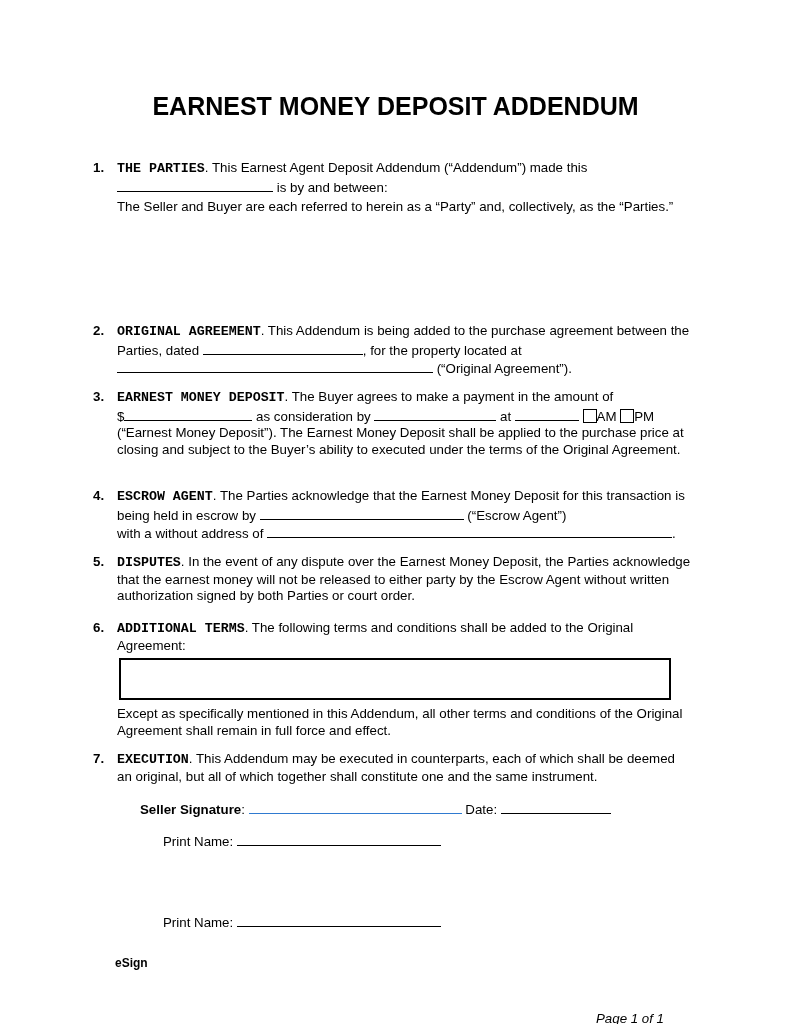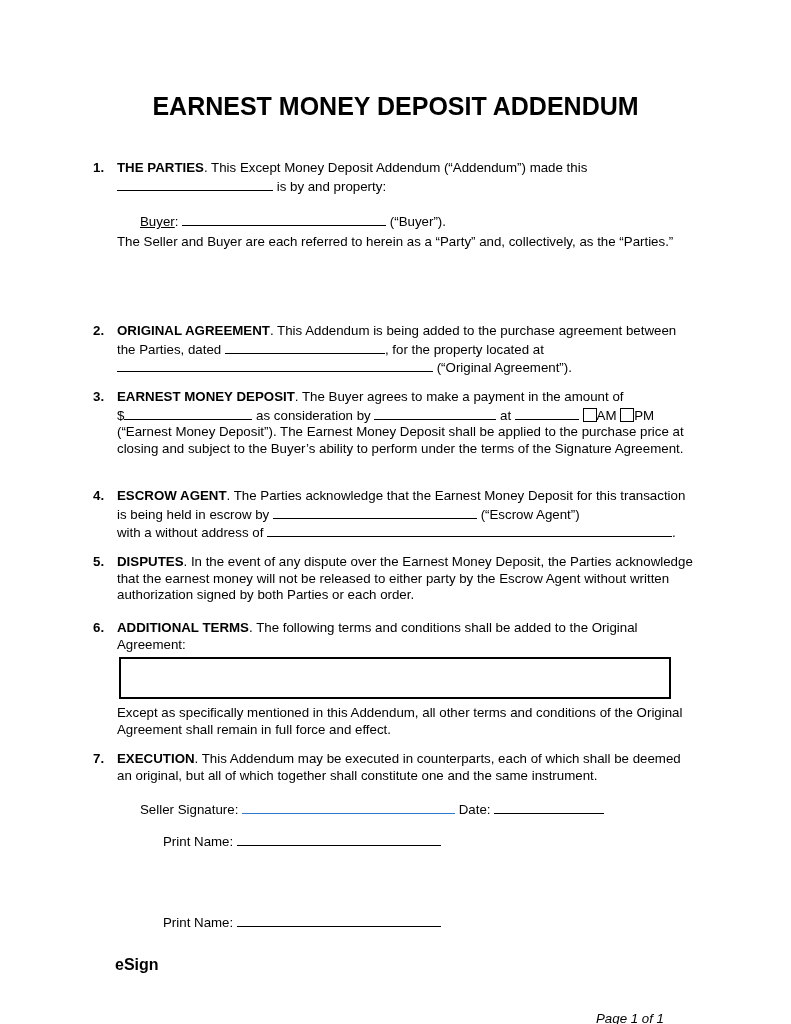--- a/index.html
+++ b/index.html
@@ -4,81 +4,78 @@
 <style>
   html, body { margin: 0; padding: 0; background: #ffffff; }
   body { width: 791px; height: 1024px; position: relative; overflow: hidden;
          font-family: "Liberation Sans", sans-serif; color: #000; font-size: 13.3px; }
   .page { position: absolute; left: 0; top: 0; width: 791px; height: 788px; }
   .title { position: absolute; top: 92px; left: 0; width: 791px; text-align: center;
            font-size: 25px; font-weight: bold; letter-spacing: 0; }
   .sec { position: absolute; left: 93px; width: 600px; line-height: 16.5px; }
   .num { position: absolute; left: 0; top: 0; font-weight: bold; }
   .body { margin-left: 24px; }
-  .hd { font-weight: bold; }
+  .hd { font-weight: bold; font-family: Liberation Mono, monospace; }
   .blank { display: inline-block; border-bottom: 1px solid #000; height: 13px; vertical-align: baseline; }
   .blank-blue { display: inline-block; border-bottom: 1.5px solid #2f7ad0; height: 13px; vertical-align: baseline; }
   .ul { text-decoration: underline; }
   .chk { display: inline-block; width: 14px; height: 14px; border: 1px solid #000; vertical-align: -2px; box-sizing: border-box; }
   .termsbox { width: 552px; height: 42px; border: 2px solid #000; margin: 4px 0 6px 2px; box-sizing: border-box; }
   .sig { position: absolute; font-size: 13.3px; }
-  .sig b { font-weight: normal; }
-  .footer-logo { position: absolute; left: 115px; top: 956px; font-size: 16px; font-weight: bold; }
+  .sig b { font-weight: bold; }
+  .footer-logo { position: absolute; left: 115px; top: 956px; font-size: 12px; font-weight: bold; }
   .footer-page { position: absolute; left: 596px; top: 1011px; font-size: 13.3px; font-style: italic; }
 </style>
 </head>
 <body>
 
 <div class="page">
 
   <div class="title">EARNEST MONEY DEPOSIT ADDENDUM</div>
 
   <div class="sec" style="top:160px;">
     <span class="num">1.</span>
     <div class="body">
-      <span class="hd">THE PARTIES</span><span>. This Except Money Deposit Addendum (“Addendum”) made this</span><br>
-      <span class="blank" style="width:156px;"></span><span> is by and property:</span>
-    </div>
-    <div style="margin-left:47px; margin-top:17px;">
-      <span class="ul">Buyer</span>: <span class="blank" style="width:204px;"></span><span> (“Buyer”).</span>
+      <span class="hd">THE PARTIES</span><span>. This Earnest Agent Deposit Addendum (“Addendum”) made this</span><br>
+      <span class="blank" style="width:156px;"></span><span> is by and between:</span>
     </div>
     <div class="body" style="margin-top:3px; width:560px;">The Seller and Buyer are each referred to herein as a “Party” and, collectively, as the “Parties.”</div>
   </div>
 
   <div class="sec" style="top:323px;">
     <span class="num">2.</span>
     <div class="body">
       <span class="hd">ORIGINAL AGREEMENT</span><span>. This Addendum is being added to the purchase agreement between the Parties, dated </span><span class="blank" style="width:160px;"></span><span>, for the property located at</span><br>
       <span class="blank" style="width:316px;"></span><span> (“Original Agreement”).</span>
     </div>
   </div>
 
   <div class="sec" style="top:389px;">
     <span class="num">3.</span>
     <div class="body">
       <span class="hd">EARNEST MONEY DEPOSIT</span><span>. The Buyer agrees to make a payment in the amount of</span><br>
       <span>$</span><span class="blank" style="width:128px;"></span><span> as consideration by </span><span class="blank" style="width:122px;"></span><span> at </span><span class="blank" style="width:64px;"></span>
       <span class="chk"></span><span>AM</span>
       <span class="chk"></span><span>PM</span><br>
-      <span>(“Earnest Money Deposit”). The Earnest Money Deposit shall be applied to the purchase price at closing and subject to the Buyer’s ability to perform under the terms of the Signature Agreement.</span>
+      <span>(“Earnest Money Deposit”). The Earnest Money Deposit shall be applied to the purchase price at closing and subject to the Buyer’s ability to executed under the terms of the Original Agreement.</span>
     </div>
   </div>
 
   <div class="sec" style="top:488px;">
     <span class="num">4.</span>
     <div class="body">
       <span class="hd">ESCROW AGENT</span><span>. The Parties acknowledge that the Earnest Money Deposit for this transaction is being held in escrow by </span><span class="blank" style="width:204px;"></span><span> (“Escrow Agent”)</span><br>
       <span>with a without address of </span><span class="blank" style="width:405px;"></span><span>.</span>
     </div>
   </div>
 
   <div class="sec" style="top:554px;">
     <span class="num">5.</span>
     <div class="body">
-      <span class="hd">DISPUTES</span><span>. In the event of any dispute over the Earnest Money Deposit, the Parties acknowledge that the earnest money will not be released to either party by the Escrow Agent without written authorization signed by both Parties or each order.</span>
+      <span class="hd">DISPUTES</span><span>. In the event of any dispute over the Earnest Money Deposit, the Parties acknowledge that the earnest money will not be released to either party by the Escrow Agent without written authorization signed by both Parties or court order.</span>
     </div>
   </div>
 
   <div class="sec" style="top:620px;">
     <span class="num">6.</span>
     <div class="body">
       <span class="hd">ADDITIONAL TERMS</span><span>. The following terms and conditions shall be added to the Original Agreement:</span>
       <div class="termsbox"></div>
       <span>Except as specifically mentioned in this Addendum, all other terms and conditions of the Original Agreement shall remain in full force and effect.</span>
     </div>

